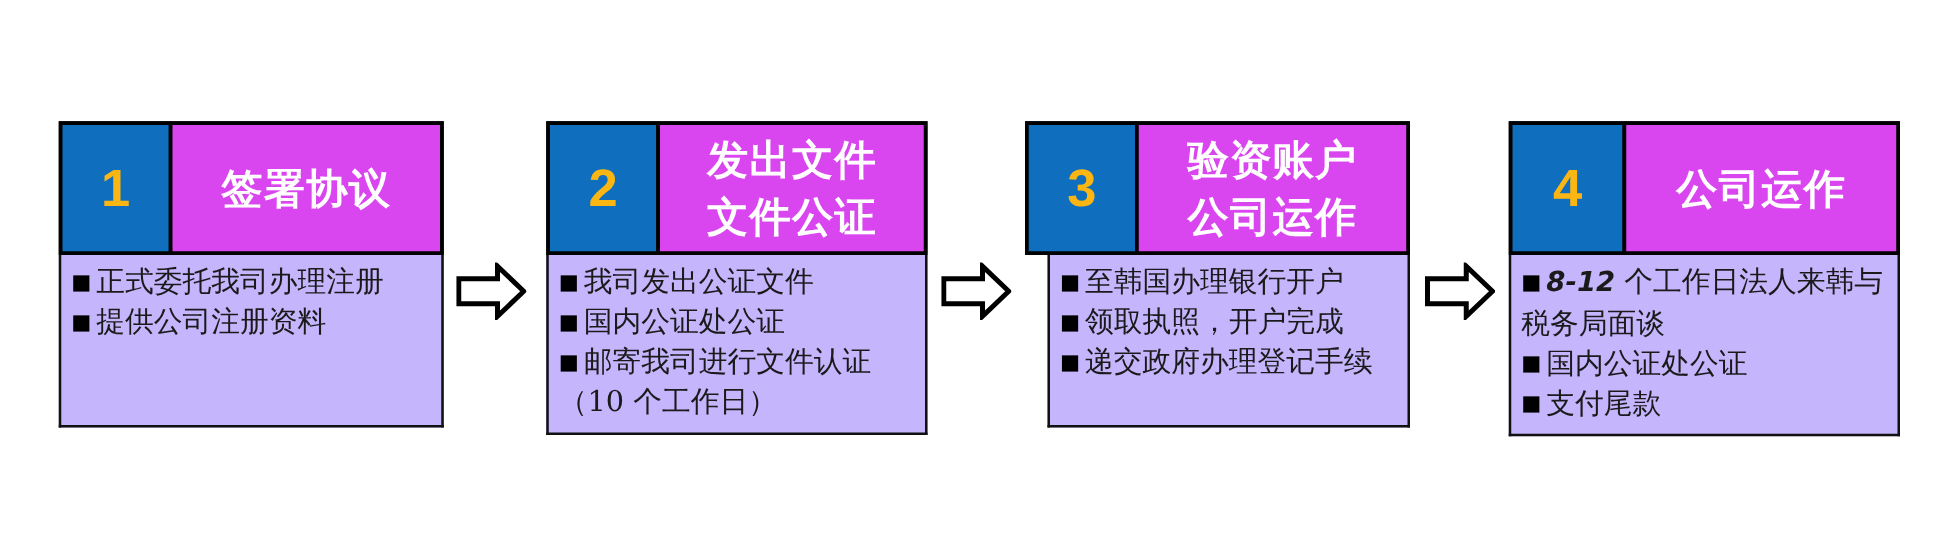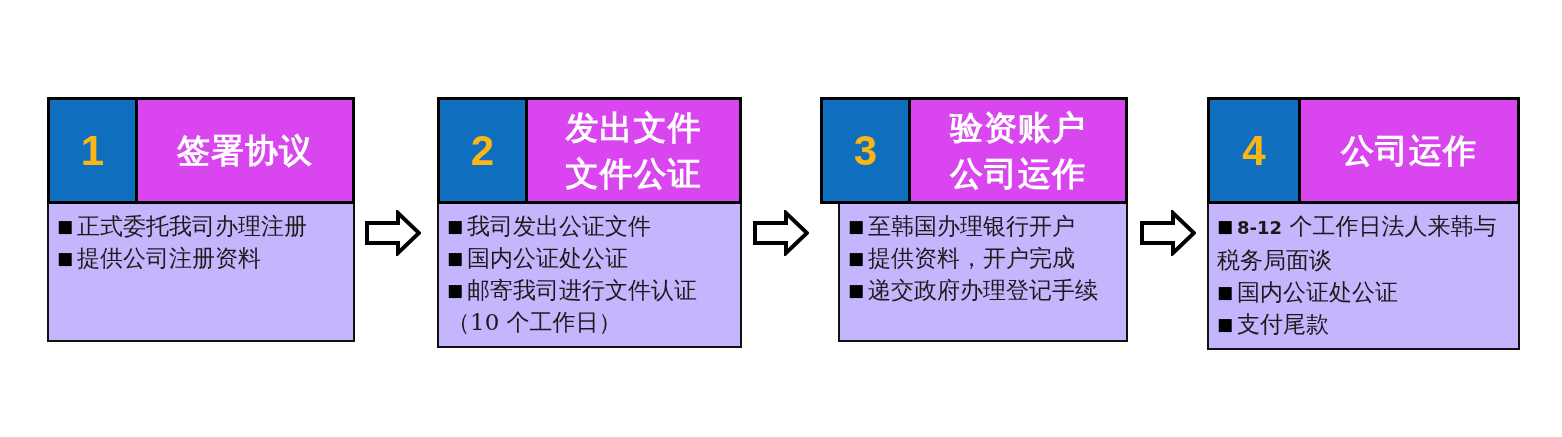--- a/index.html
+++ b/index.html
@@ -97,21 +97,22 @@
   .bullet-mark {
     font-family: "DejaVu Sans", sans-serif;
     font-size: 17px;
     vertical-align: 2px;
     margin-right: 4px;
     color: #000000;
   }
   .bullet-em {
     font-family: "DejaVu Sans", "Liberation Sans", sans-serif;
     font-weight: bold;
-    font-size: 18px;
+    font-size: 22px;
+    font-style: italic;
   }
 
   
   .flow-arrow {
     position: absolute;
     top: 210px;
     width: 56px;
     height: 46px;
   }
   .flow-arrow svg { display: block; }
@@ -180,21 +181,21 @@
       <div class="title-cell">
         <div class="title-line">验资账户</div>
         <div class="title-line">公司运作</div>
       </div>
     </div>
     <div class="card-body" style="min-height:138px;margin-left:18px;">
       <div class="bullet-row">
         <span class="bullet-mark">■</span><span>至韩国办理银行开户</span>
       </div>
       <div class="bullet-row">
-        <span class="bullet-mark">■</span><span>提供资料，开户完成</span>
+        <span class="bullet-mark">■</span><span>领取执照，开户完成</span>
       </div>
       <div class="bullet-row">
         <span class="bullet-mark">■</span><span>递交政府办理登记手续</span>
       </div>
     </div>
   </div>
 
   <div class="flow-arrow" style="left:1140px;">
     <svg width="56" height="46" viewBox="0 0 56 46" xmlns="http://www.w3.org/2000/svg">
       <polygon points="2,13 33,13 33,3 54,23 33,43 33,33 2,33" fill="#ffffff" stroke="#000000" stroke-width="4" stroke-linejoin="miter"></polygon>

